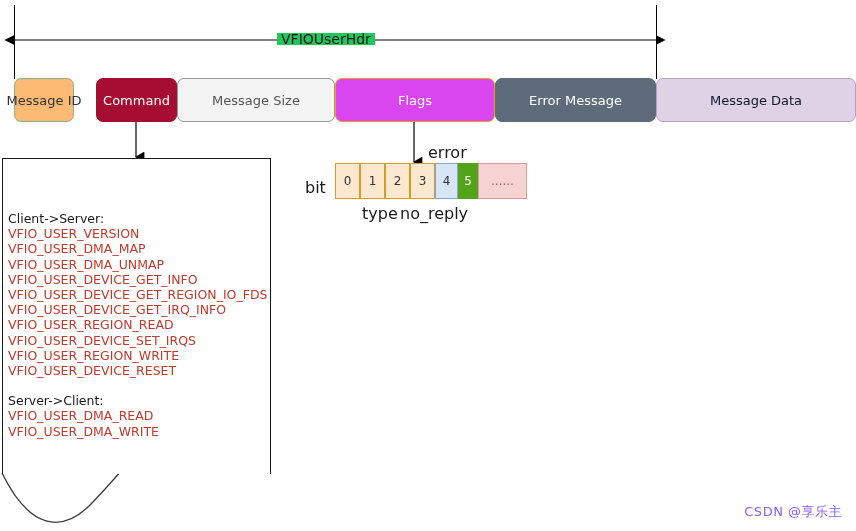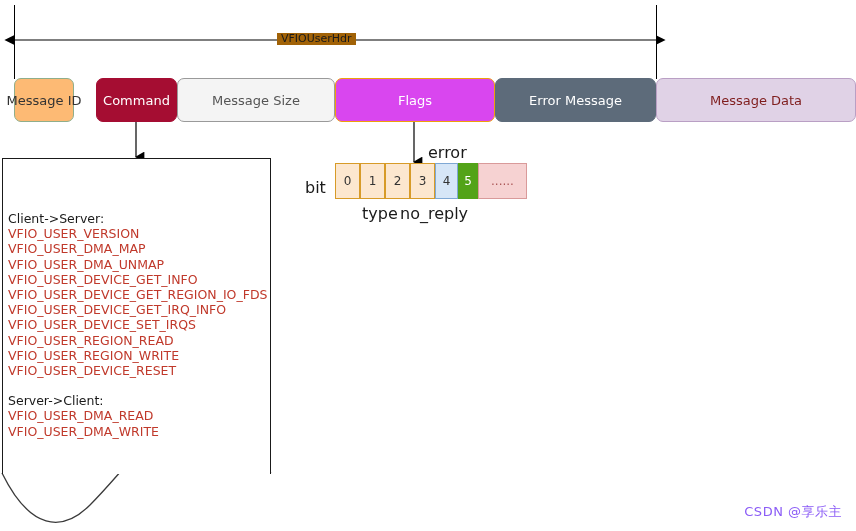--- a/index.html
+++ b/index.html
@@ -23,23 +23,23 @@
   }
 
   
   .guide-line {
     position: absolute;
     width: 1px;
     background: #000000;
   }
   .span-label {
     position: absolute;
-    font-size: 11px;
-    color: #1a1a1a;
-    background: #a16207;
+    font-size: 14px;
+    color: #1a1a1a;
+    background: #22c55e;
     padding: 0 4px;
     white-space: nowrap;
     line-height: 12px;
   }
 
   
   .field {
     position: absolute;
     top: 78px;
     height: 44px;
@@ -189,38 +189,38 @@
       </div>
       <div class="field" style="left: 177px; width: 158px; background: rgb(244, 244, 244); border: 1.4px solid rgb(154, 154, 154); color: rgb(85, 85, 85);">
         <span class="field-label">Message Size</span>
       </div>
       <div class="field" style="left: 335px; width: 160px; background: #d946ef; border: 1.4px solid rgb(238, 160, 11); color: rgb(255, 255, 255);">
         <span class="field-label">Flags</span>
       </div>
       <div class="field" style="left: 495px; width: 161px; background: rgb(93, 107, 122); border: 1.4px solid rgb(93, 107, 122); color: rgb(255, 255, 255);">
         <span class="field-label">Error Message</span>
       </div>
-      <div class="field" style="left: 656px; width: 200px; background: rgb(224, 210, 230); border: 1.4px solid rgb(185, 159, 196); color: #7f1d1d;">
+      <div class="field" style="left: 656px; width: 200px; background: rgb(224, 210, 230); border: 1.4px solid rgb(185, 159, 196); color: #0f172a;">
         <span class="field-label">Message Data</span>
       </div>
     </div>
 
   <div id="cmd-box">
     <div id="cmd-box-borders"></div>
     <div id="cmd-list">
       <div class="cmd-heading">Client-&gt;Server:</div>
       <div id="c2s">
           <div class="cmd-item">VFIO_USER_VERSION</div>
           <div class="cmd-item">VFIO_USER_DMA_MAP</div>
           <div class="cmd-item">VFIO_USER_DMA_UNMAP</div>
           <div class="cmd-item">VFIO_USER_DEVICE_GET_INFO</div>
           <div class="cmd-item">VFIO_USER_DEVICE_GET_REGION_IO_FDS</div>
           <div class="cmd-item">VFIO_USER_DEVICE_GET_IRQ_INFO</div>
+          <div class="cmd-item">VFIO_USER_REGION_READ</div>
           <div class="cmd-item">VFIO_USER_DEVICE_SET_IRQS</div>
-          <div class="cmd-item">VFIO_USER_REGION_READ</div>
           <div class="cmd-item">VFIO_USER_REGION_WRITE</div>
           <div class="cmd-item">VFIO_USER_DEVICE_RESET</div>
         </div>
       <div class="cmd-gap"></div>
       <div class="cmd-heading">Server-&gt;Client:</div>
       <div id="s2c">
           <div class="cmd-item">VFIO_USER_DMA_READ</div>
           <div class="cmd-item">VFIO_USER_DMA_WRITE</div>
         </div>
     </div>

